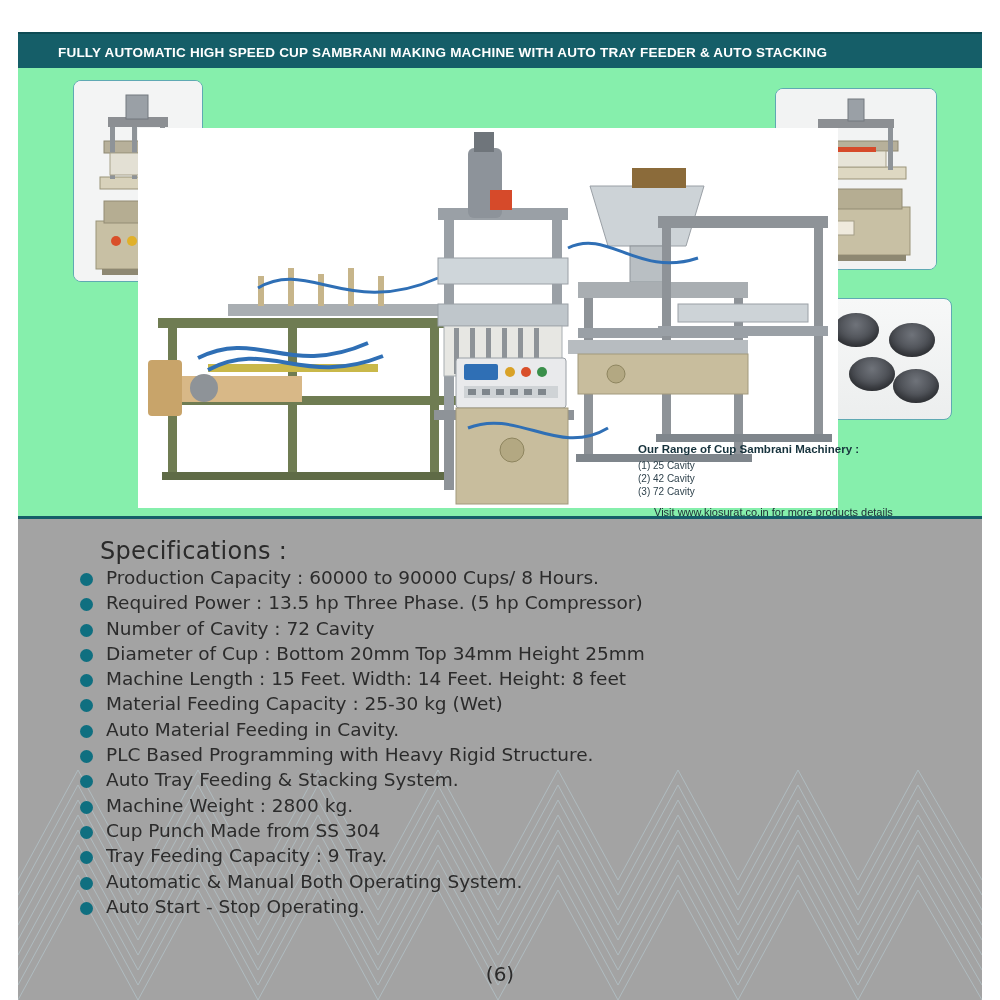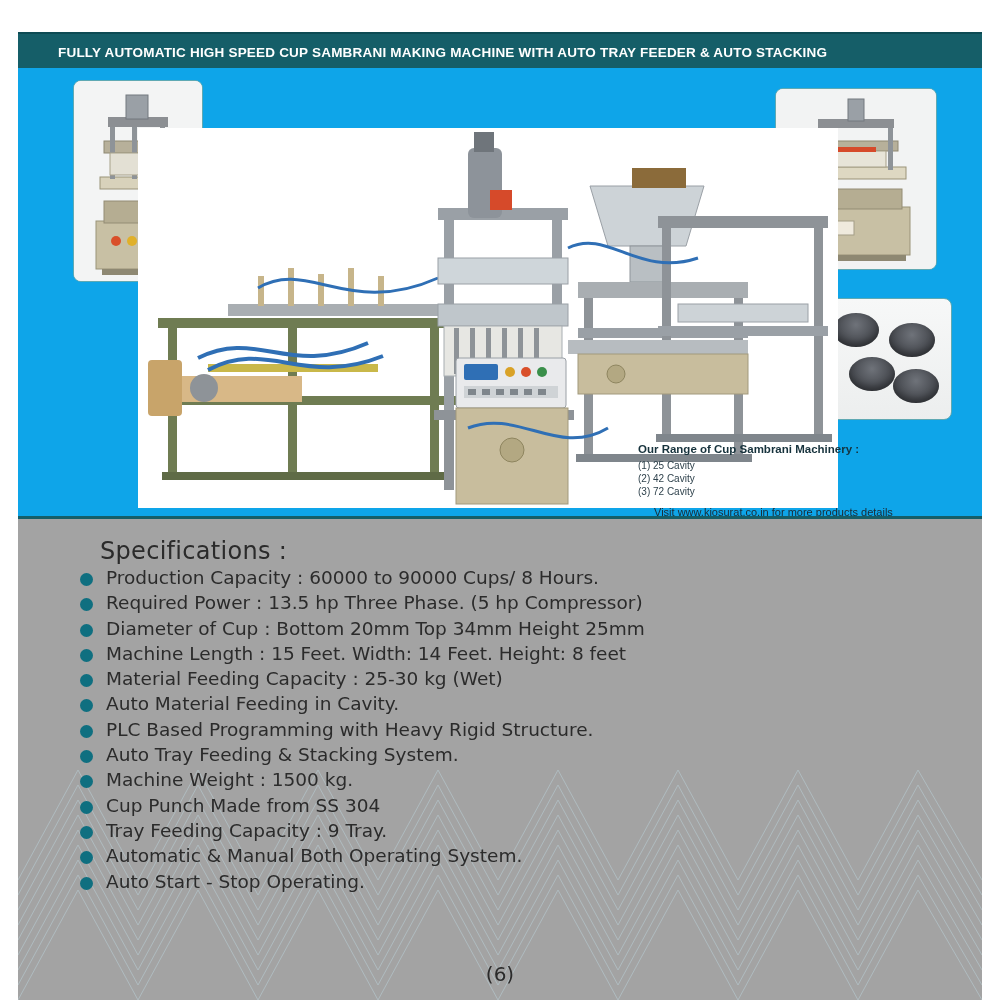--- a/index.html
+++ b/index.html
@@ -34,21 +34,21 @@
     font-weight:bold;
     letter-spacing:.2px;
     padding-left:40px;
     white-space:nowrap;
     font-family:"Liberation Sans", sans-serif;
   }
 
   
   .photo-area{
     position:absolute;left:18px;right:18px;top:68px;height:448px;
-    background:#0ea5e9;
+    background:#86efac;
     border-bottom:3px solid #155e68;
     overflow:hidden;
   }
 
   .thumb{
     position:absolute;
     border:1px solid #5fa9b3;
     border-radius:8px;
     background:linear-gradient(#f7f8f8,#eceeee);
     overflow:hidden;
@@ -295,27 +295,28 @@
         <polyline points="0,195 60,85 120,195 180,85 240,195 300,85 360,195 420,85 480,195 540,85 600,195 660,85 720,195 780,85 840,195 900,85 964,195"></polyline>
         <polyline points="0,180 60,70 120,180 180,70 240,180 300,70 360,180 420,70 480,180 540,70 600,180 660,70 720,180 780,70 840,180 900,70 964,180"></polyline>
       </g>
     </svg>
 
     <div class="spec-title">Specifications :</div>
 
     <ul class="spec-list">
       <li>Production Capacity  : 60000 to 90000 Cups/ 8 Hours.</li>
       <li>Required Power : 13.5 hp Three Phase. (5 hp Compressor)</li>
+      <li>Number of Cavity : 72 Cavity</li>
       <li>Diameter of Cup :  Bottom 20mm Top 34mm Height 25mm</li>
       <li>Machine Length : 15 Feet. Width: 14 Feet. Height: 8 feet</li>
       <li>Material Feeding Capacity : 25-30 kg (Wet)</li>
       <li>Auto Material Feeding in Cavity.</li>
       <li>PLC Based Programming with Heavy Rigid Structure.</li>
       <li>Auto Tray Feeding &amp; Stacking System.</li>
-      <li>Machine Weight : 1500 kg.</li>
+      <li>Machine Weight : 2800 kg.</li>
       <li>Cup Punch Made from SS 304</li>
       <li>Tray Feeding Capacity : 9 Tray.</li>
       <li>Automatic &amp; Manual Both Operating System.</li>
       <li>Auto Start - Stop Operating.</li>
     </ul>
 
     <div class="page-num">(6)</div>
   </div>
 
 </div>

